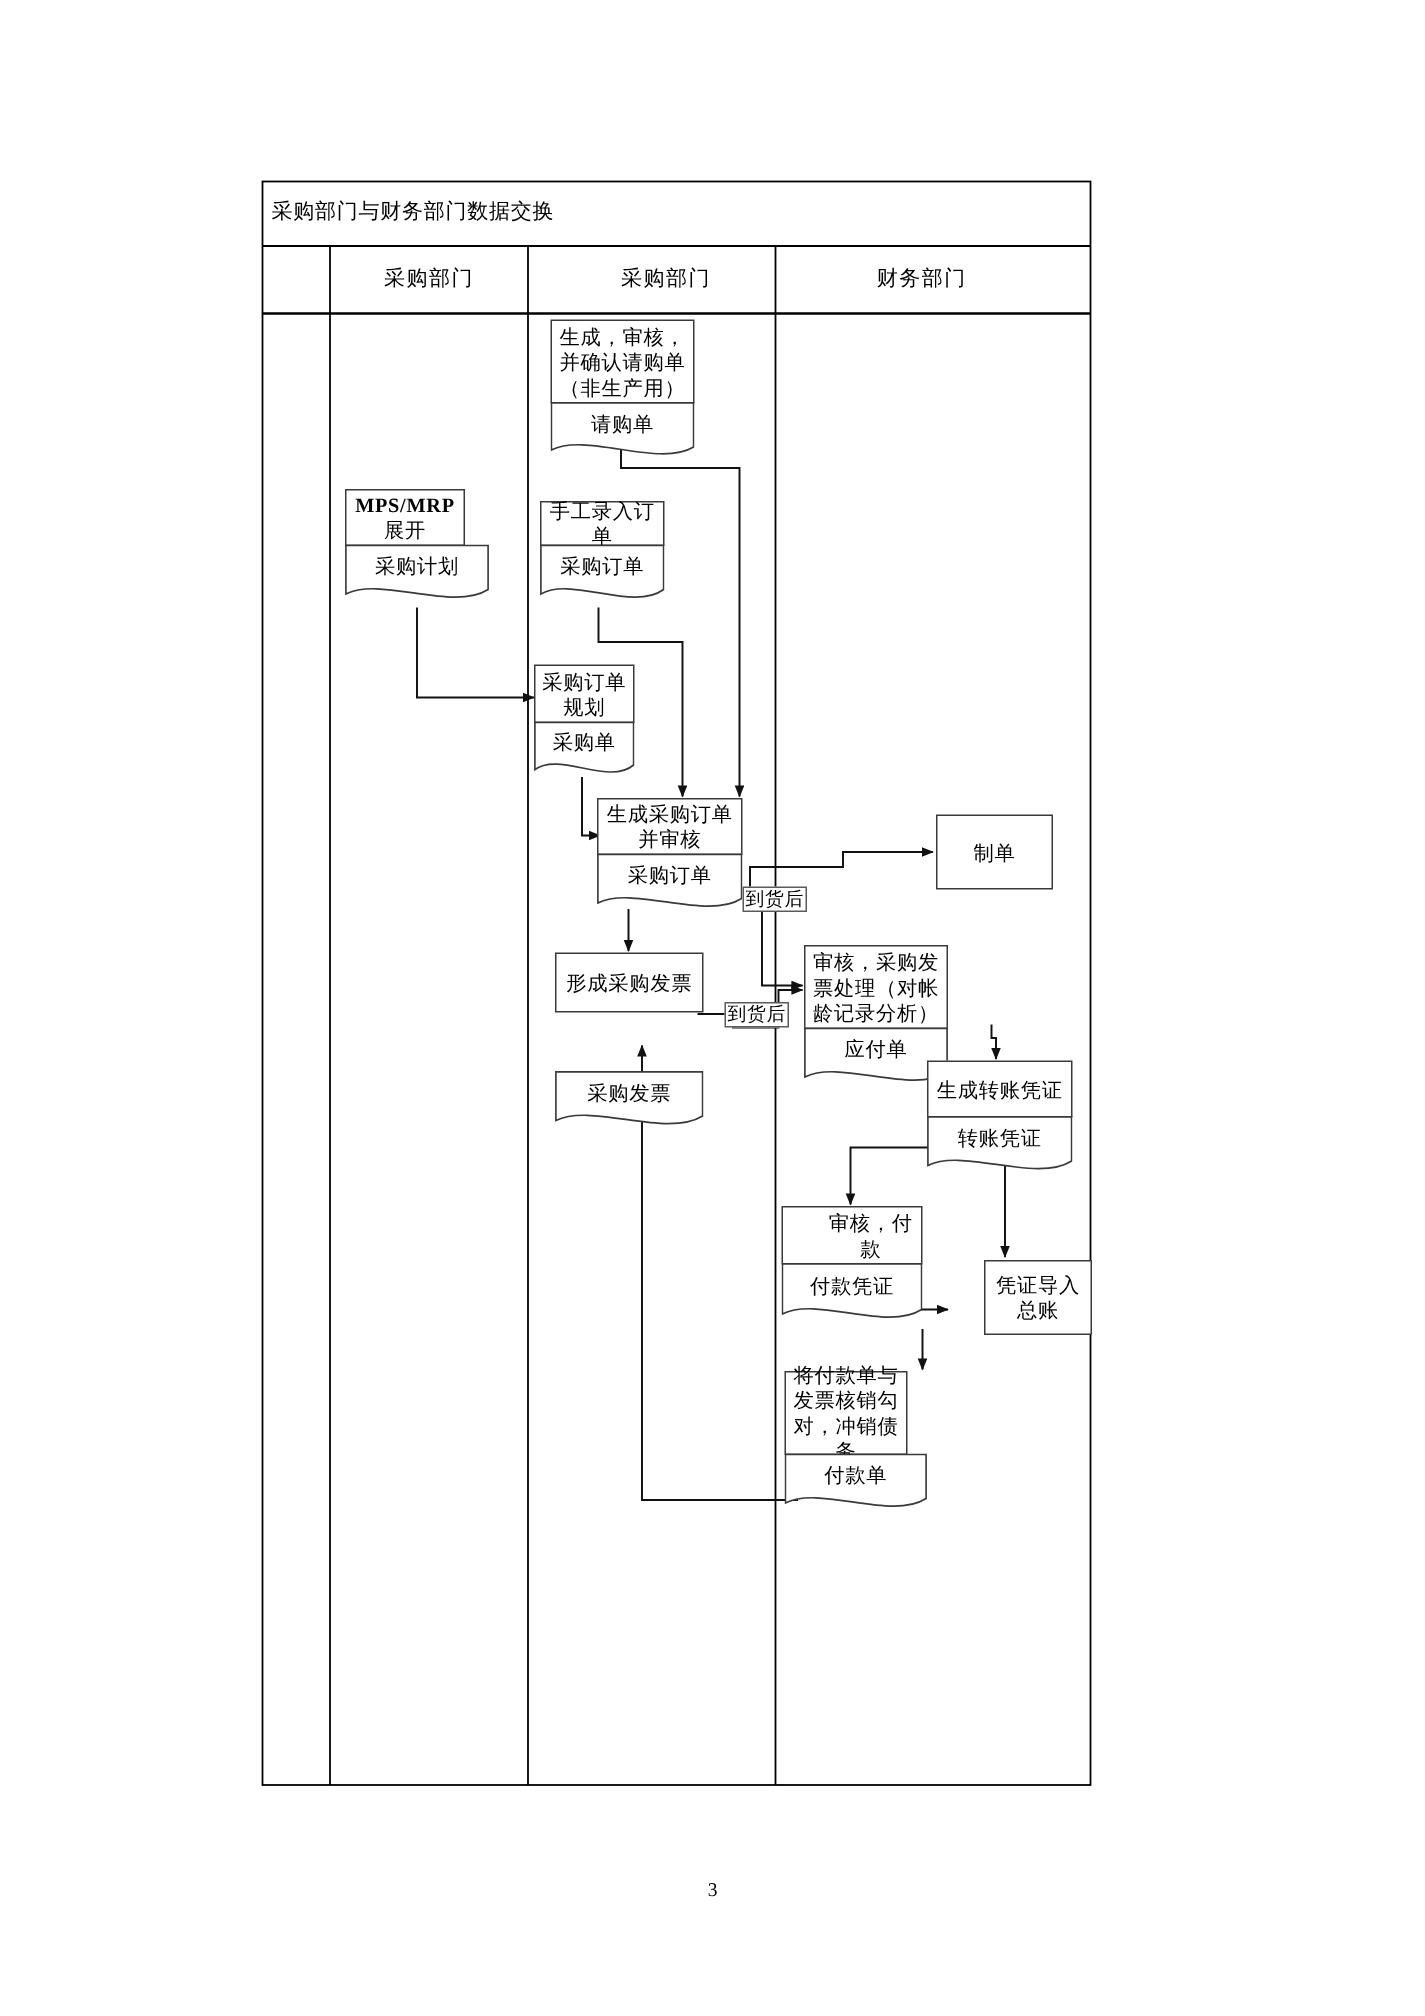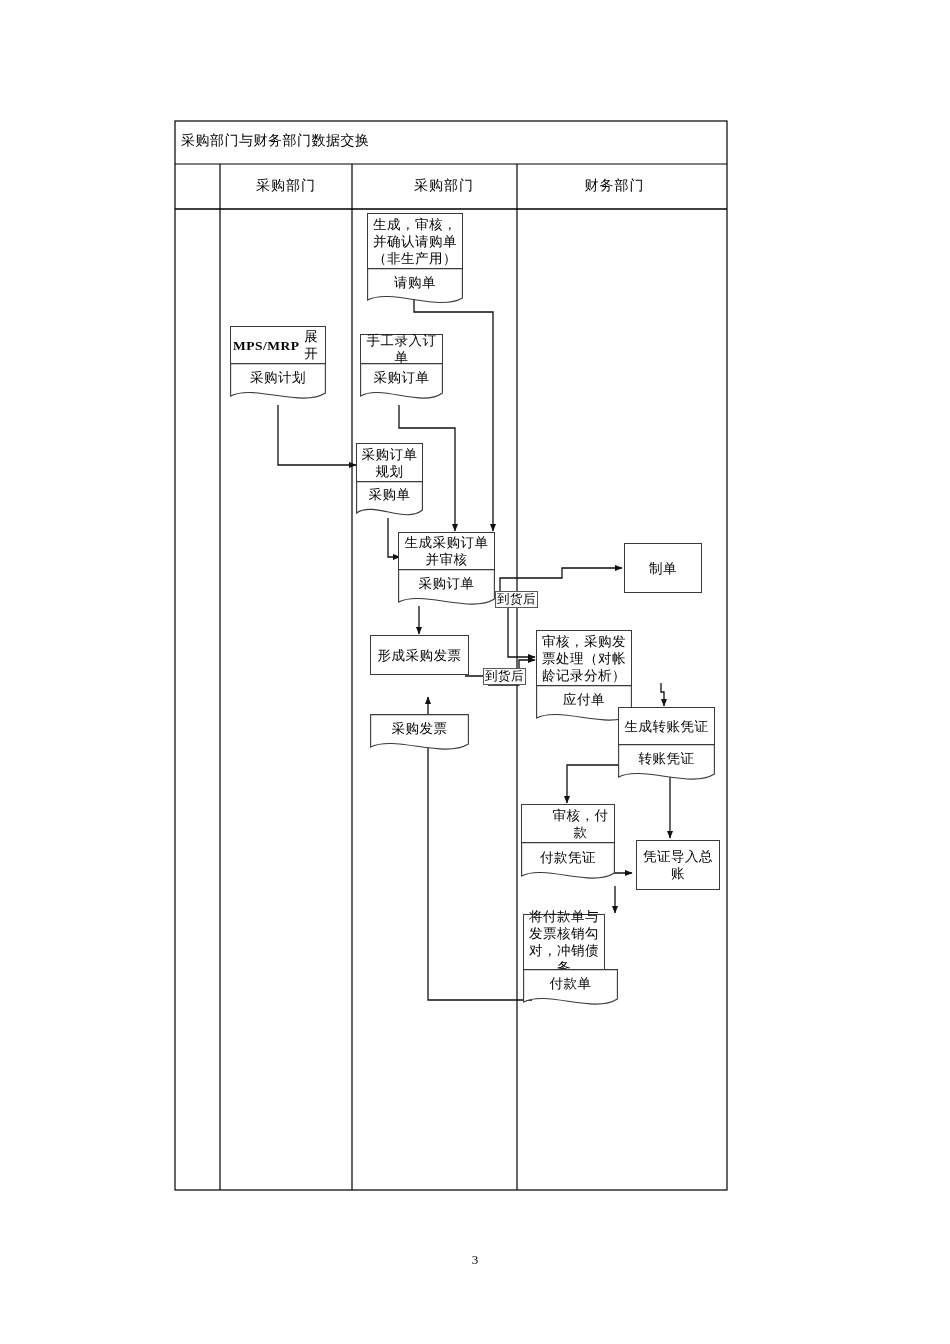--- a/index.html
+++ b/index.html
@@ -131,21 +131,21 @@
   <div class="lane-title" style="left:517px;top:177px;width:195px;">财务部门</div>
 
   <div class="node proc" style="left:367px;top:213px;width:96px;height:56px;">生成，审核，并确认请购单（非生产用）</div>
   <div class="docwrap" style="left:367px;top:268px;width:96px;height:41px;">
     <svg width="96" height="41" viewBox="0 0 96 41">
       <path d="M0.6,0.6 H95.4 V30 C72,44 24,20 0.6,32 Z" fill="#fff" stroke="#3a3a3a" stroke-width="1.1"></path>
     </svg>
     <div class="doclabel" style="top:6px;">请购单</div>
   </div>
 
-  <div class="node proc bold-first" style="left:230px;top:326px;width:96px;height:38px;flex-direction:row;">
+  <div class="node proc bold-first" style="left:230px;top:326px;width:80px;height:38px;flex-direction:column;">
     <span class="b">MPS/MRP</span>
     <span>展开</span>
   </div>
   <div class="docwrap" style="left:230px;top:363px;width:96px;height:42px;">
     <svg width="96" height="42" viewBox="0 0 96 42">
       <path d="M0.6,0.6 H95.4 V30 C72,45 24,21 0.6,33 Z" fill="#fff" stroke="#3a3a3a" stroke-width="1.1"></path>
     </svg>
     <div class="doclabel" style="top:6px;">采购计划</div>
   </div>
 
@@ -200,21 +200,21 @@
   </div>
 
   <div class="node proc" style="left:521px;top:804px;width:94px;height:39px;padding-left:27px;">审核，付款</div>
   <div class="docwrap" style="left:521px;top:842px;width:94px;height:44px;">
     <svg width="94" height="44" viewBox="0 0 94 44">
       <path d="M0.6,0.6 H93.4 V31 C70,46 24,22 0.6,34 Z" fill="#fff" stroke="#3a3a3a" stroke-width="1.1"></path>
     </svg>
     <div class="doclabel" style="top:7px;">付款凭证</div>
   </div>
 
-  <div class="node proc" style="left:636px;top:840px;width:84px;height:50px;">凭证导入总账</div>
+  <div class="node proc" style="left:656px;top:840px;width:72px;height:50px;">凭证导入总账</div>
 
   <div class="node proc" style="left:523px;top:914px;width:82px;height:56px;">将付款单与发票核销勾对，冲销债务</div>
   <div class="docwrap" style="left:523px;top:969px;width:95px;height:42px;">
     <svg width="95" height="42" viewBox="0 0 95 42">
       <path d="M0.6,0.6 H94.4 V30 C71,45 24,21 0.6,33 Z" fill="#fff" stroke="#3a3a3a" stroke-width="1.1"></path>
     </svg>
     <div class="doclabel" style="top:6px;">付款单</div>
   </div>
 
   <div class="tag" style="left:495px;top:591px;">到货后</div>

